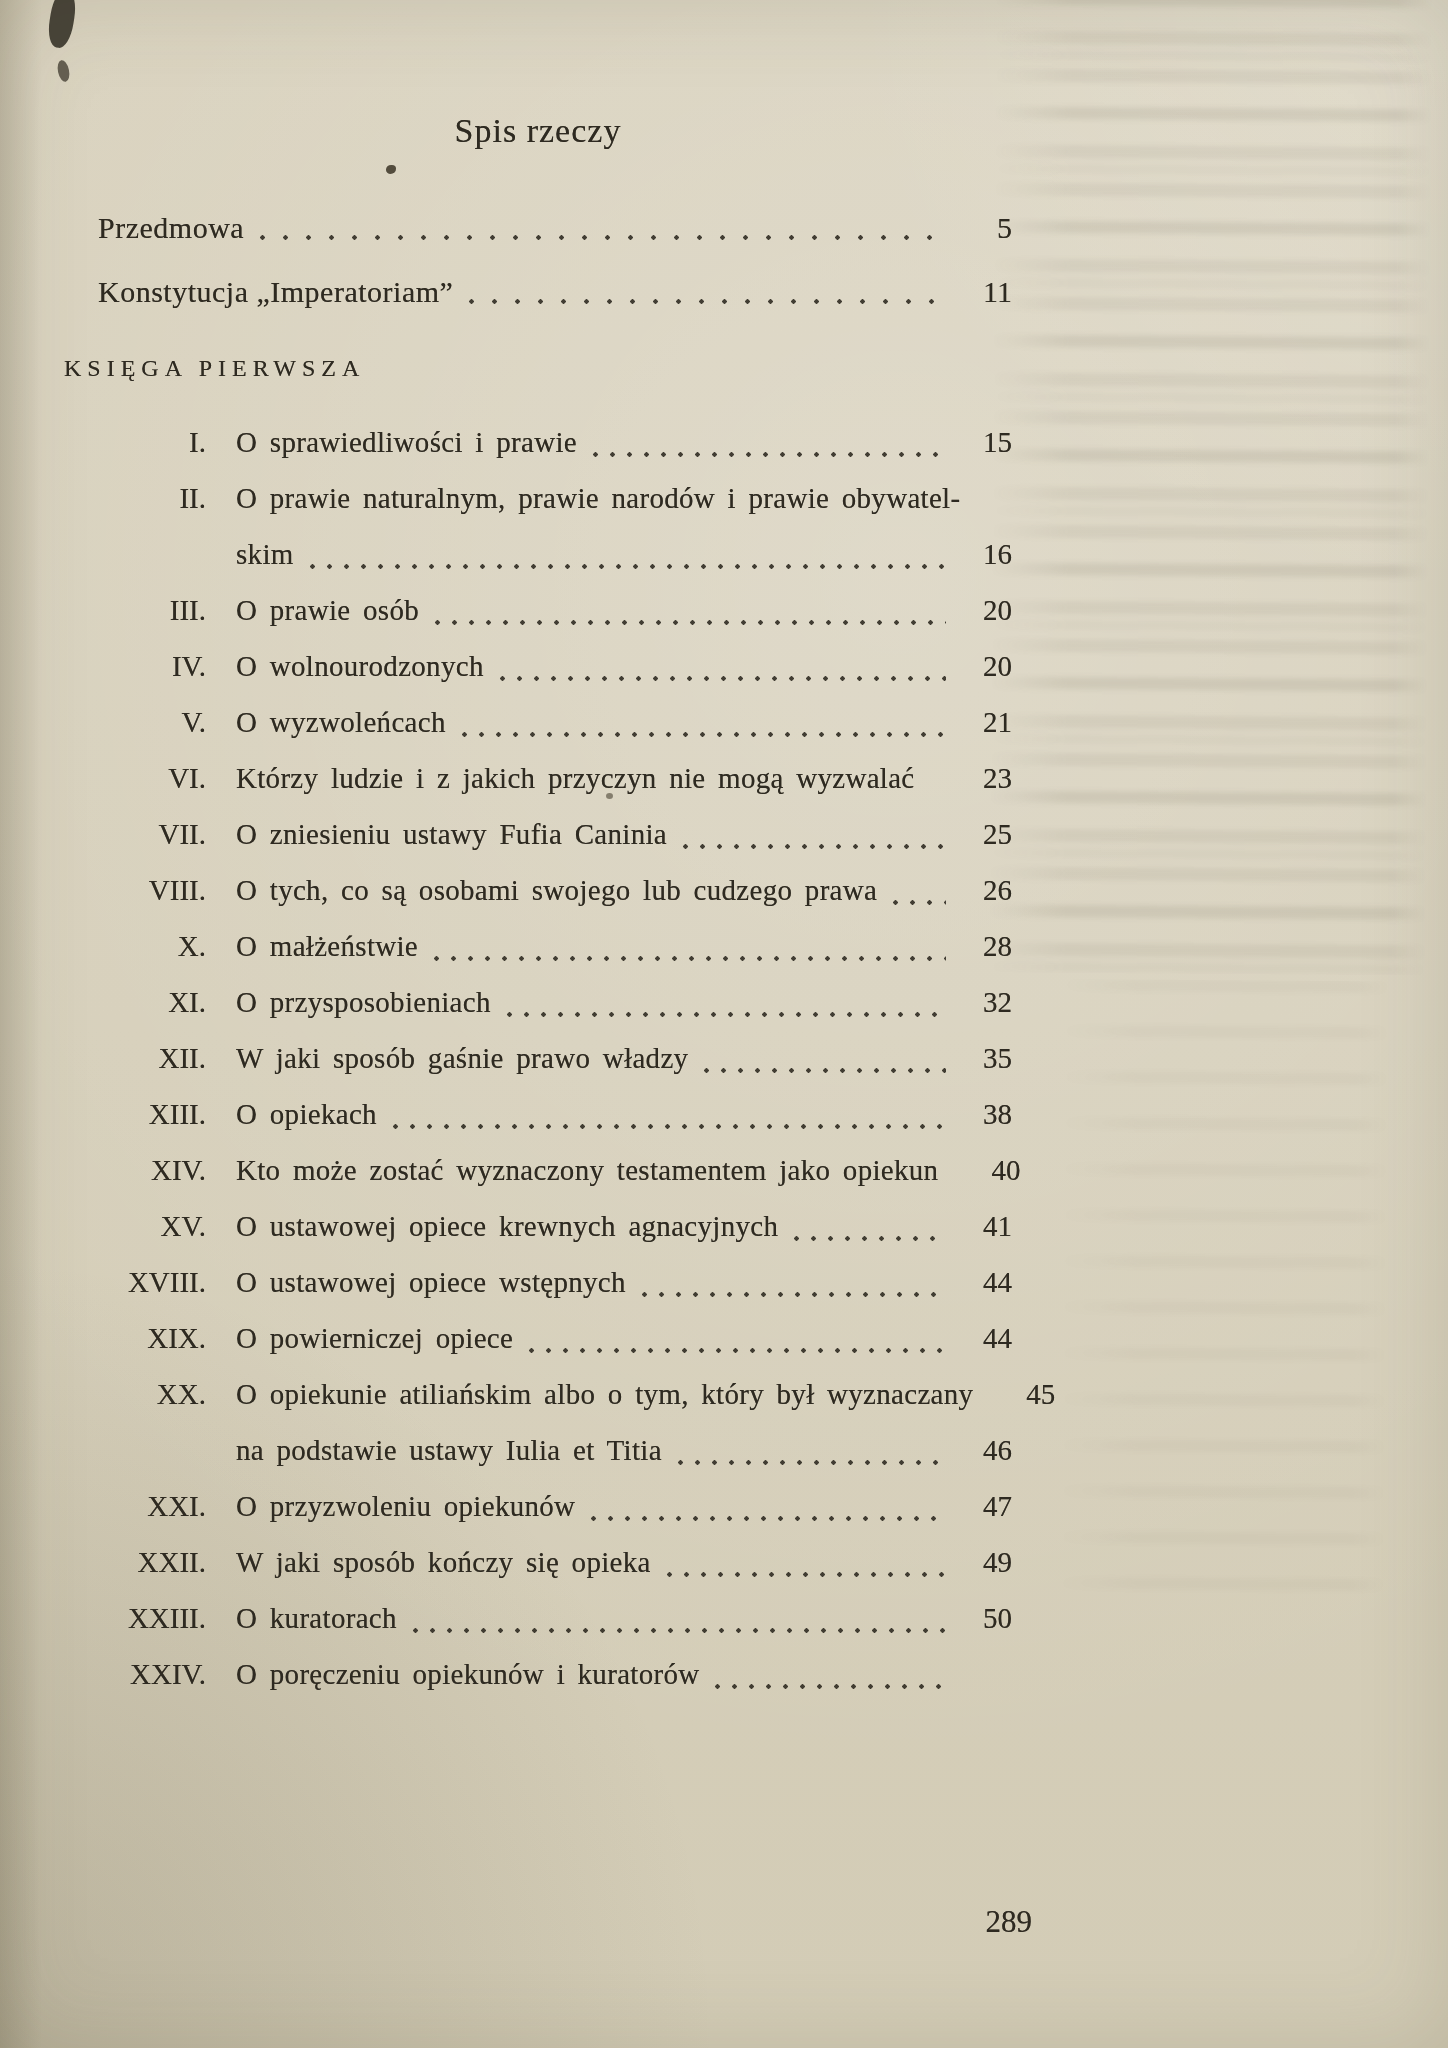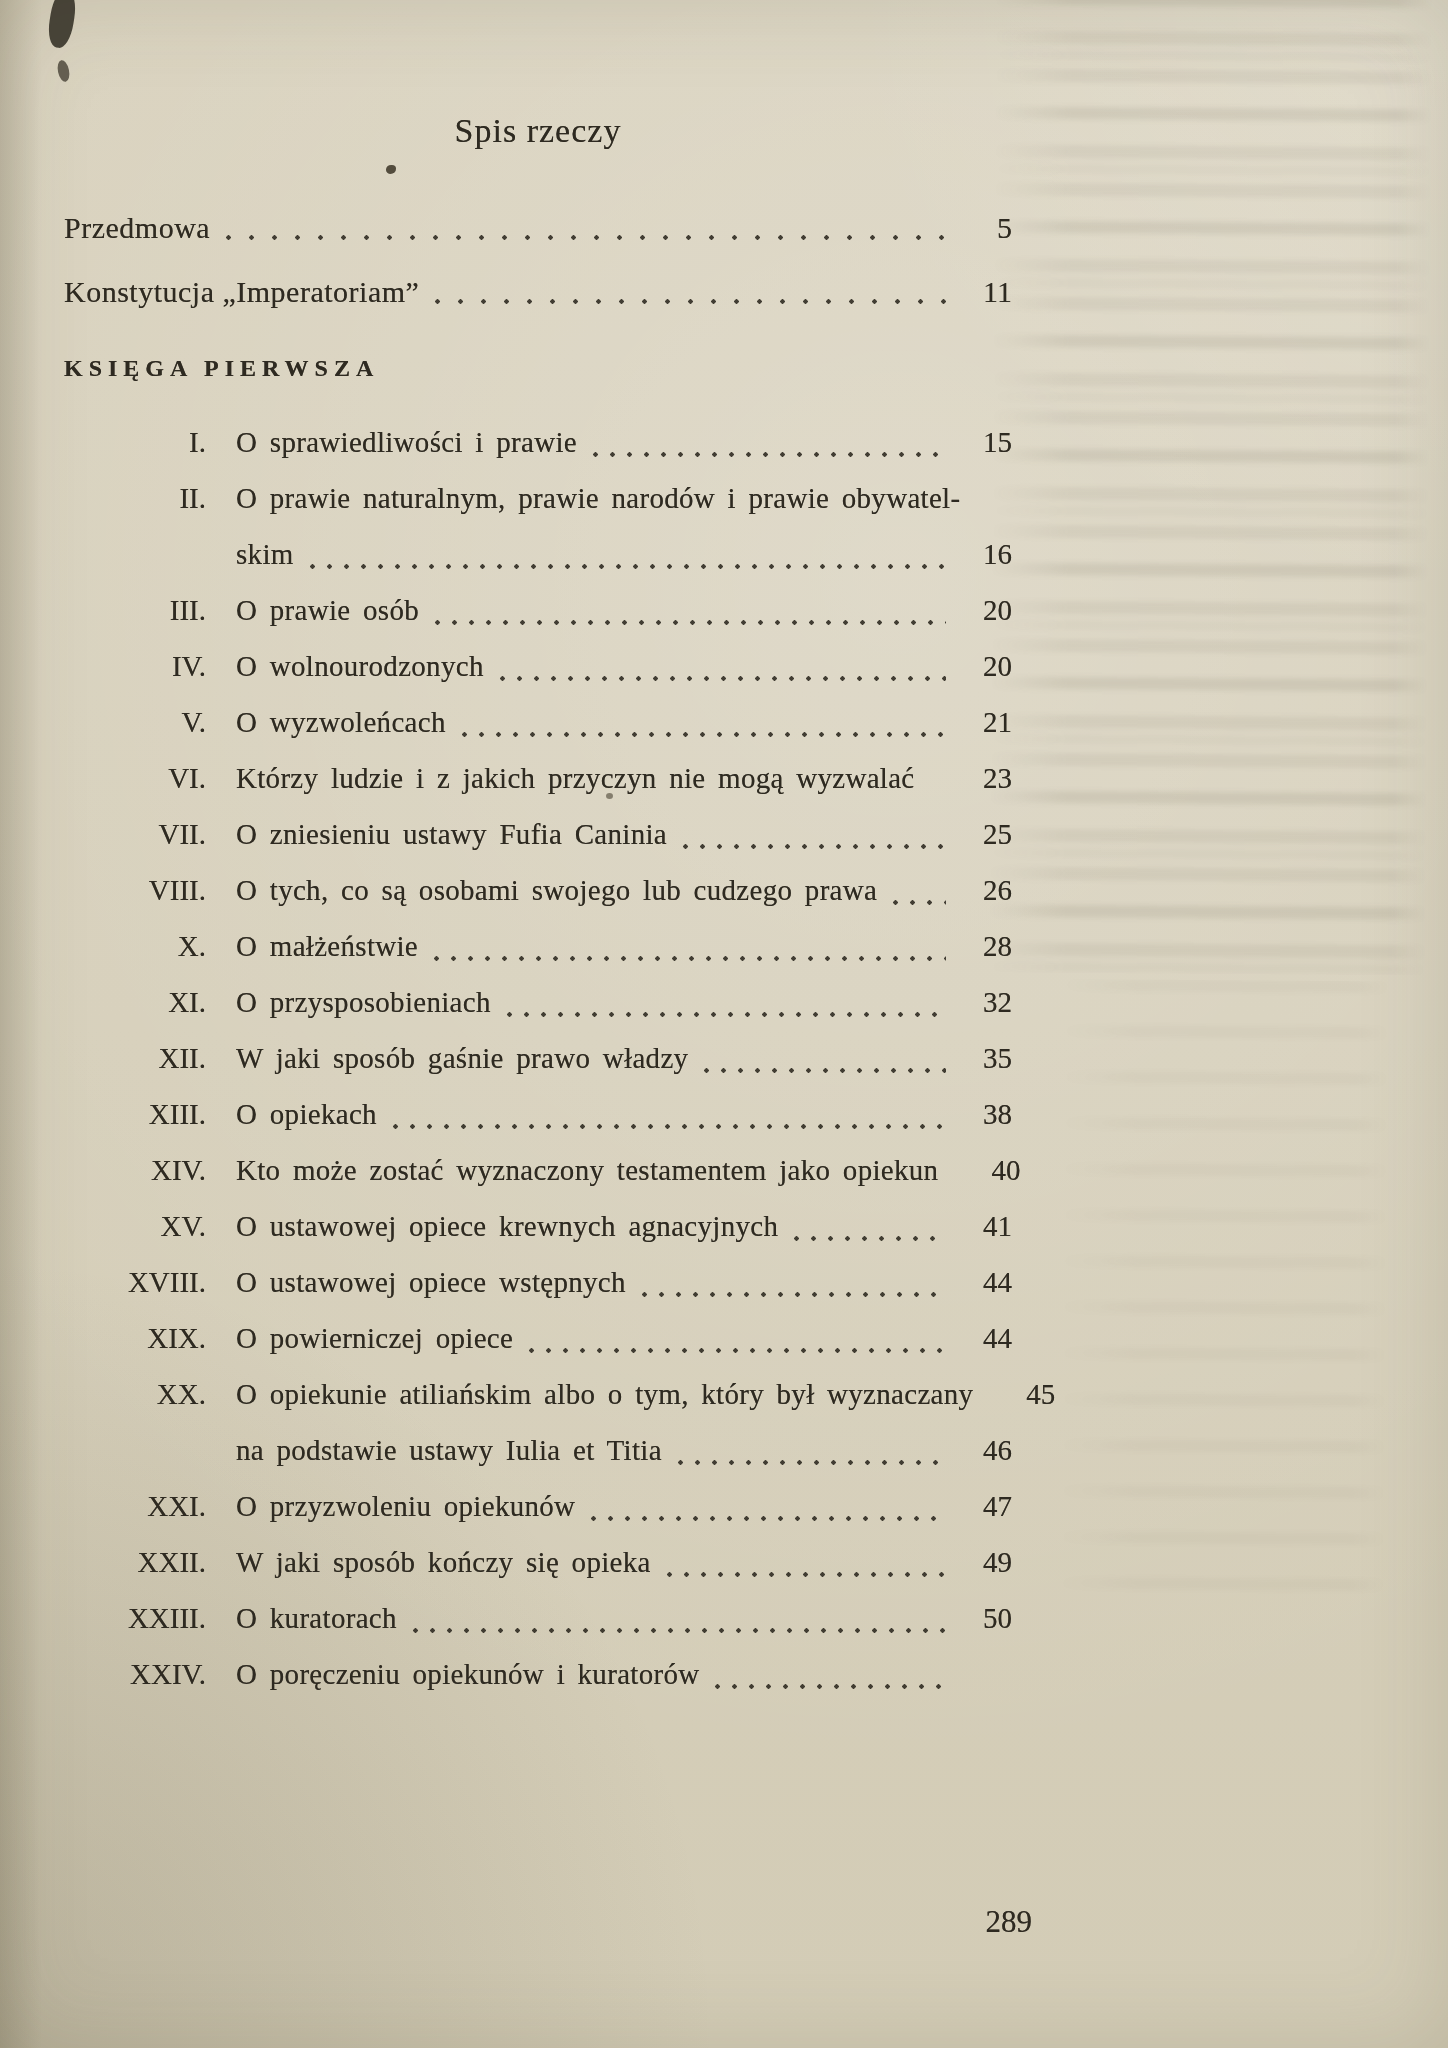--- a/index.html
+++ b/index.html
@@ -21,24 +21,24 @@
   .content { position:absolute; left:64px; top:0; width:948px; }
 
   .title {
     margin-top:112px; text-align:center;
     font-size:34px; font-weight:400; letter-spacing:1px;
     text-shadow:0 0 .5px rgba(40,35,25,.7);
   }
 
   .front-matter { margin-top:58px; font-size:30px; }
   .fm-row { display:flex; align-items:baseline; line-height:40px; margin-bottom:24px; }
-  .fm-label { letter-spacing:.5px; white-space:nowrap; text-shadow:0 0 .4px rgba(40,35,25,.6); }
+  .fm-label { letter-spacing:.5px; white-space:nowrap; text-shadow:0 0 .4px rgba(40,35,25,.6);margin-left:34px; }
 
   .section-heading {
-    margin-top:43px; font-size:24px; font-weight:700; letter-spacing:6px;
+    margin-top:43px; font-size:24px; font-weight:400; letter-spacing:6px;
     text-shadow:0 0 .4px rgba(40,35,25,.6);
   }
 
   .toc { margin-top:32px; }
   .toc-line { display:flex; align-items:baseline; height:56px; line-height:56px; font-size:29px; }
   .toc-num  { flex:0 0 142px; text-align:right; white-space:nowrap; text-shadow:0 0 .4px rgba(40,35,25,.6); }
   .toc-text { margin-left:30px; white-space:nowrap; word-spacing:5px; letter-spacing:.3px; text-shadow:0 0 .4px rgba(40,35,25,.6); }
 
   .dots {
     flex:1 1 auto; align-self:flex-end; height:5px; margin:0 10px 13px 16px;

